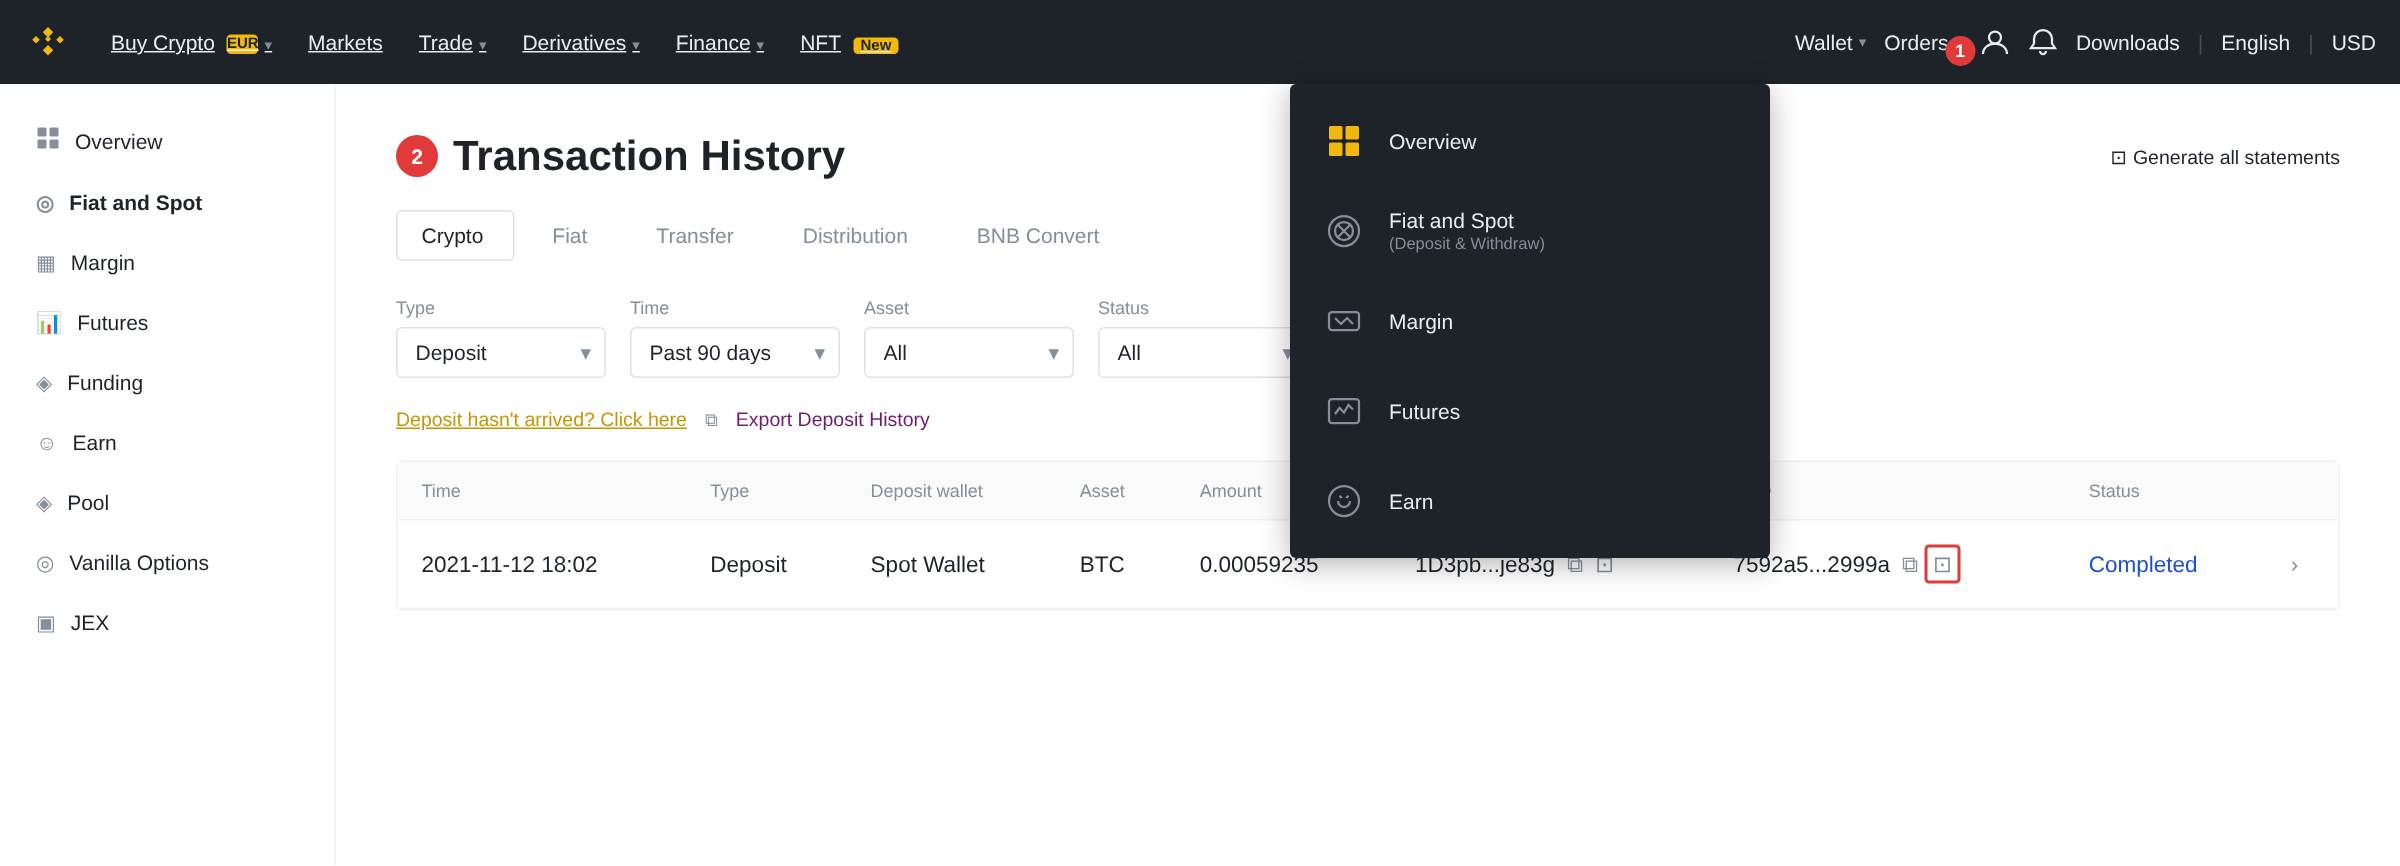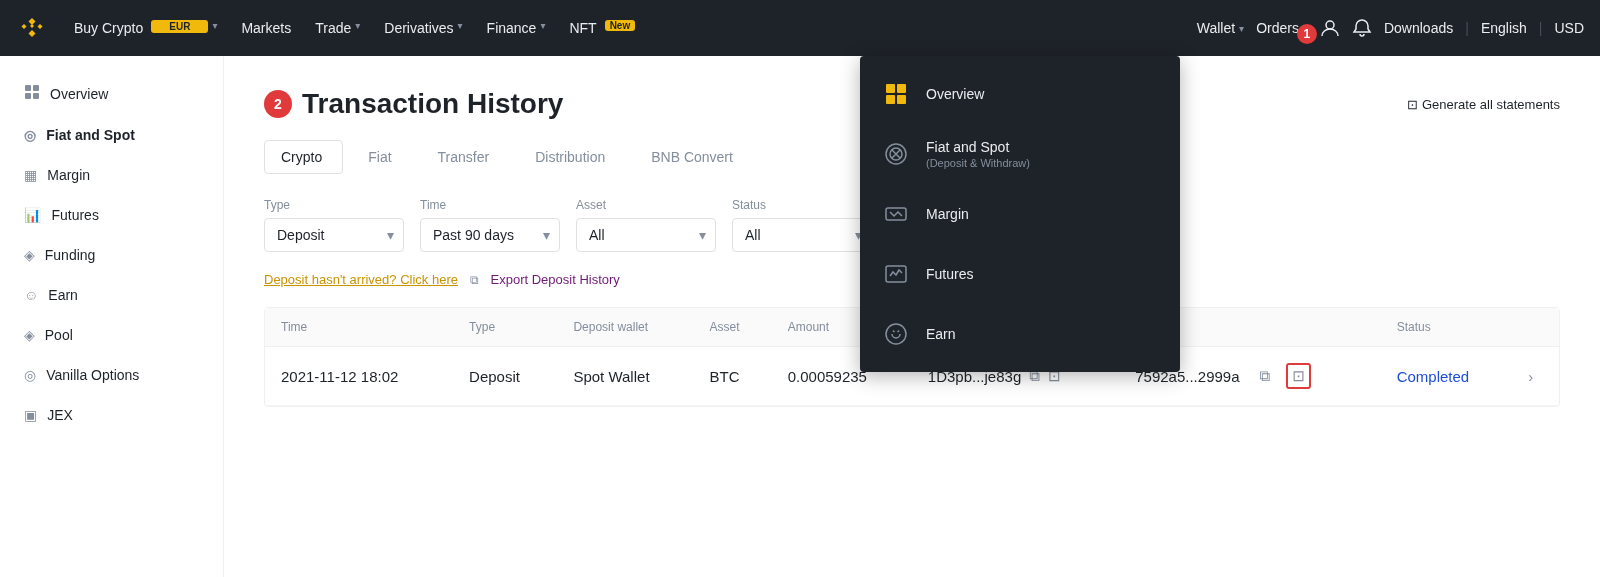--- a/index.html
+++ b/index.html
@@ -29,31 +29,32 @@
       display: flex;
       align-items: center;
       gap: 4px;
       flex: 1;
     }
     .nav-item {
       color: #eaecef;
       padding: 8px 10px;
       cursor: pointer;
       display: flex;
-      align-items: flex-start;
+      align-items: flex-end;
       gap: 4px;
       font-size: 14px;
       white-space: nowrap;
+      text-decoration: underline;
     }
     .nav-badge {
       background: #f0b90b;
       color: #1e2329;
       font-size: 10px;
       font-weight: 700;
-      padding: 1px 18px;
+      padding: 1px 0;
       border-radius: 3px;
       margin-left: 4px;
     }
     .nav-badge-new {
       background: #f0b90b;
       color: #1e2329;
       font-size: 10px;
       font-weight: 700;
       padding: 0 5px;
       border-radius: 3px;
@@ -248,21 +249,21 @@
       border-bottom: 1px solid #f0f0f0;
     }
     .data-table td {
       padding: 16px;
       font-size: 15px;
       color: #1e2329;
       border-bottom: 1px solid #f5f5f5;
     }
     .copy-icon { cursor: pointer; color: #848e9c; margin-left: 4px; }
     .dest-cell { display: flex; align-items: center; gap: 4px; }
-    .txid-cell { display: flex; align-items: center; gap: 16px; text-align: center; }
+    .txid-cell { display: flex; align-items: center; gap: 4px; text-align: center; }
     .status-completed { color: #1d4ed8; }
     .arrow-right { color: #848e9c; }
     .txid-copy-btn {
       border: 2px solid #e03a3a;
       border-radius: 3px;
       padding: 2px 4px;
       cursor: pointer;
       color: #848e9c;
     }
 

